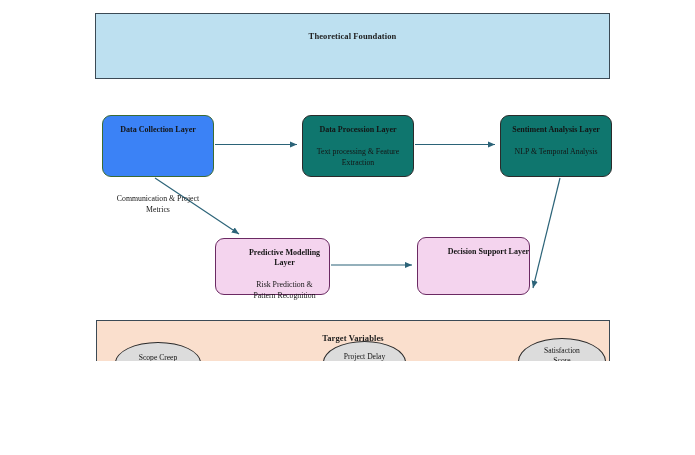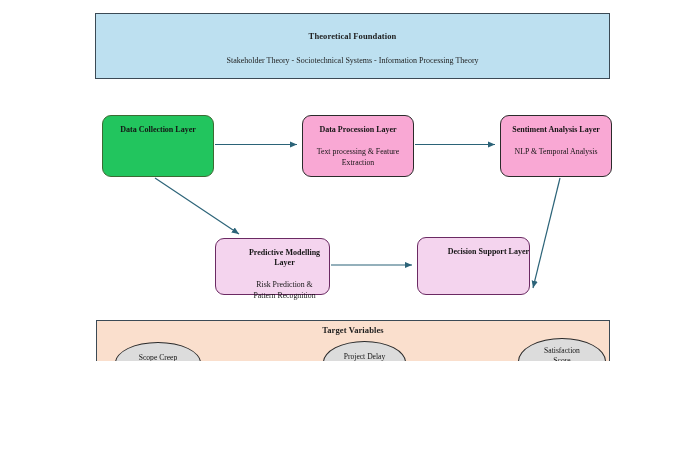--- a/index.html
+++ b/index.html
@@ -51,21 +51,21 @@
   #theory-band .band-title { margin-top: 17px; }
   #theory-band .band-sub { margin-top: 15px; }
 
   #target-band {
     left: 96px;
     top: 320px;
     width: 514px;
     height: 65px;
     background: #fadfcd;
   }
-  #target-band .band-title { margin-top: 4px; }
+  #target-band .band-title { margin-top: 12px; }
 
   .node {
     position: absolute;
     box-sizing: border-box;
     border: 1.4px solid #2b2b2b;
     border-radius: 9px;
     text-align: center;
     display: flex;
     flex-direction: column;
     align-items: center;
@@ -78,22 +78,22 @@
     margin-top: 9px;
     line-height: 10px;
   }
   .node .node-sub {
     font-size: 7.8px;
     color: #141414;
     margin-top: 11px;
     line-height: 11px;
     padding: 0 7px;
   }
-  .node.green { background: #22c55e; border-color: #3c6b33; gap: 47px; }
-  .node.peach { background: #f9a8d4; border-color: #2b2b2b; }
+  .node.green { background: #3b82f6; border-color: #3c6b33; gap: 47px; }
+  .node.peach { background: #0f766e; border-color: #2b2b2b; }
   .node.pink  { background: #f4d4ee; border-color: #6b2a63; padding-left: 24px; }
 
   #node-collection { left: 102px; top: 115px; width: 112px; height: 62px; }
   #node-processing { left: 302px; top: 115px; width: 112px; height: 62px; }
   #node-sentiment  { left: 500px; top: 115px; width: 112px; height: 62px; }
   #node-predictive { left: 215px; top: 238px; width: 115px; height: 57px; }
   #node-decision   { left: 417px; top: 237px; width: 113px; height: 58px; align-items: flex-end; }
 
   .oval {
     position: absolute;
@@ -130,25 +130,25 @@
     </defs>
     <line x1="215" y1="144.5" x2="297" y2="144.5" stroke="#2b6378" stroke-width="1.2" marker-end="url(#arrowhead)"></line>
     <line x1="415" y1="144.5" x2="495" y2="144.5" stroke="#2b6378" stroke-width="1.2" marker-end="url(#arrowhead)"></line>
     <line x1="155" y1="178" x2="239" y2="234" stroke="#2b6378" stroke-width="1.2" marker-end="url(#arrowhead)"></line>
     <line x1="331" y1="265" x2="412" y2="265" stroke="#2b6378" stroke-width="1.2" marker-end="url(#arrowhead)"></line>
     <line x1="560" y1="178" x2="533" y2="288" stroke="#2b6378" stroke-width="1.2" marker-end="url(#arrowhead)"></line>
   </svg>
 
   <div class="band" id="theory-band">
     <div class="band-title">Theoretical Foundation</div>
-    <div class="band-sub">Stakeholder Theory - Sociotechnical Systems - Information Processing Theory</div>
   </div>
 
   <div class="node green" id="node-collection">
     <div class="node-title">Data Collection Layer</div>
+    <div class="node-sub">Communication &amp; Project Metrics</div>
   </div>
 
   <div class="node peach" id="node-processing">
     <div class="node-title">Data Procession Layer</div>
     <div class="node-sub">Text processing &amp; Feature Extraction</div>
   </div>
 
   <div class="node peach" id="node-sentiment">
     <div class="node-title">Sentiment Analysis Layer</div>
     <div class="node-sub">NLP &amp; Temporal Analysis</div>

